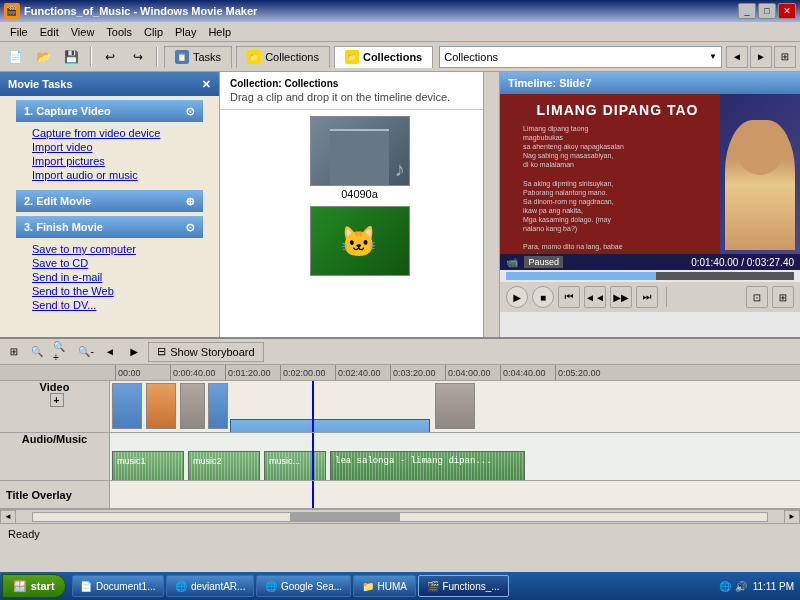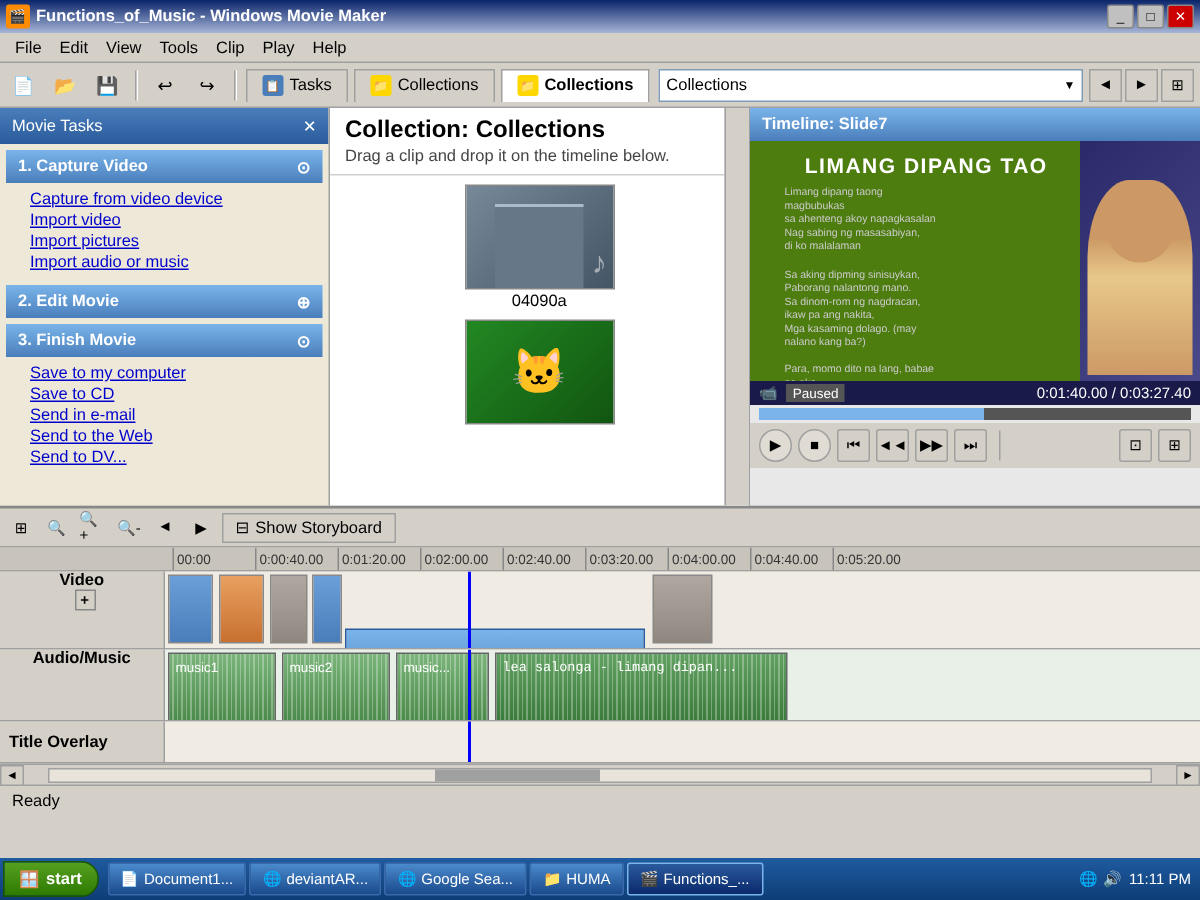--- a/index.html
+++ b/index.html
@@ -90,28 +90,28 @@
       background: #eee8d8;
       border-right: 1px solid #a0a0a0;
       overflow-y: auto;
       flex-shrink: 0;
     }
     .panel-header {
       background: linear-gradient(to bottom, #4a7ebb, #2a5a9b);
       color: white;
       padding: 4px 8px;
       font-size: 11px;
-      font-weight: normal;
+      font-weight: bold;
       display: flex;
       align-items: center;
       justify-content: space-between;
       height: 24px;
     }
     .panel-close { cursor: pointer; color: white; }
-    .task-section { margin: 4px 4px; }
+    .task-section { margin: 4px 16px; }
     .task-header {
       background: linear-gradient(to bottom, #7ab4ea, #4a7ebb);
       color: white;
       padding: 4px 8px;
       font-size: 11px;
       font-weight: bold;
       display: flex;
       align-items: center;
       justify-content: space-between;
       cursor: pointer;
@@ -125,21 +125,21 @@
       flex: 1;
       background: white;
       border-right: 1px solid #a0a0a0;
       overflow: hidden;
       position: relative;
     }
     .collection-header {
       padding: 6px 10px;
       border-bottom: 1px solid #d0d0d0;
     }
-    .collection-title { font-size: 16px; font-weight: bold; margin-bottom: 2px; }
+    .collection-title { font-size: 10px; font-weight: bold; margin-bottom: 2px; }
     .collection-subtitle { font-size: 11px; color: #444; }
     .collection-content {
       display: flex;
       flex-direction: column;
       padding: 6px;
       gap: 6px;
       overflow-y: auto;
       height: 210px;
     }
     .clip-item {
@@ -176,21 +176,21 @@
       background: linear-gradient(to bottom, #7ab4ea, #4a7ebb);
       color: white;
       padding: 4px 8px;
       font-size: 11px;
       font-weight: bold;
       height: 22px;
       display: flex;
       align-items: center;
     }
     .preview-video {
-      background: #4d7c0f;
+      background: #7f1d1d;
       width: 100%;
       height: 160px;
       position: relative;
       overflow: hidden;
       padding-left: 15px;
     }
     .video-content {
       width: 100%;
       height: 100%;
       display: flex;
@@ -356,21 +356,21 @@
 
     
     .audio-track {
       display: flex;
       align-items: center;
       height: 44px;
       border-bottom: 1px solid #a0a0a0;
     }
     .audio-clip {
       position: absolute;
-      top: 2px;
+      top: 18px;
       height: 47px;
       border: 1px solid #666;
       overflow: hidden;
       background: linear-gradient(to bottom, #7ab47a, #4a8a4a);
     }
     .audio-waveform {
       width: 100%;
       height: 100%;
       background: repeating-linear-gradient(
         to right,
@@ -633,21 +633,21 @@
         <a class="task-link">Send in e-mail</a>
         <a class="task-link">Send to the Web</a>
         <a class="task-link">Send to DV...</a>
       </div>
     </div>
   </div>
 
   <div class="collection-panel">
     <div class="collection-header">
       <div class="collection-title">Collection: Collections</div>
-      <div class="collection-subtitle">Drag a clip and drop it on the timeline below.</div>
+      <div class="collection-subtitle">Drag a clip and drop it on the timeline device.</div>
     </div>
     <div class="collection-content">
 
       <div class="clip-item">
         <div class="clip-thumb clip-thumb-building" style="width:100px;height:70px;">
           <div class="music-icon-overlay">♪</div>
         </div>
         <span class="clip-label">04090a</span>
       </div>
 

